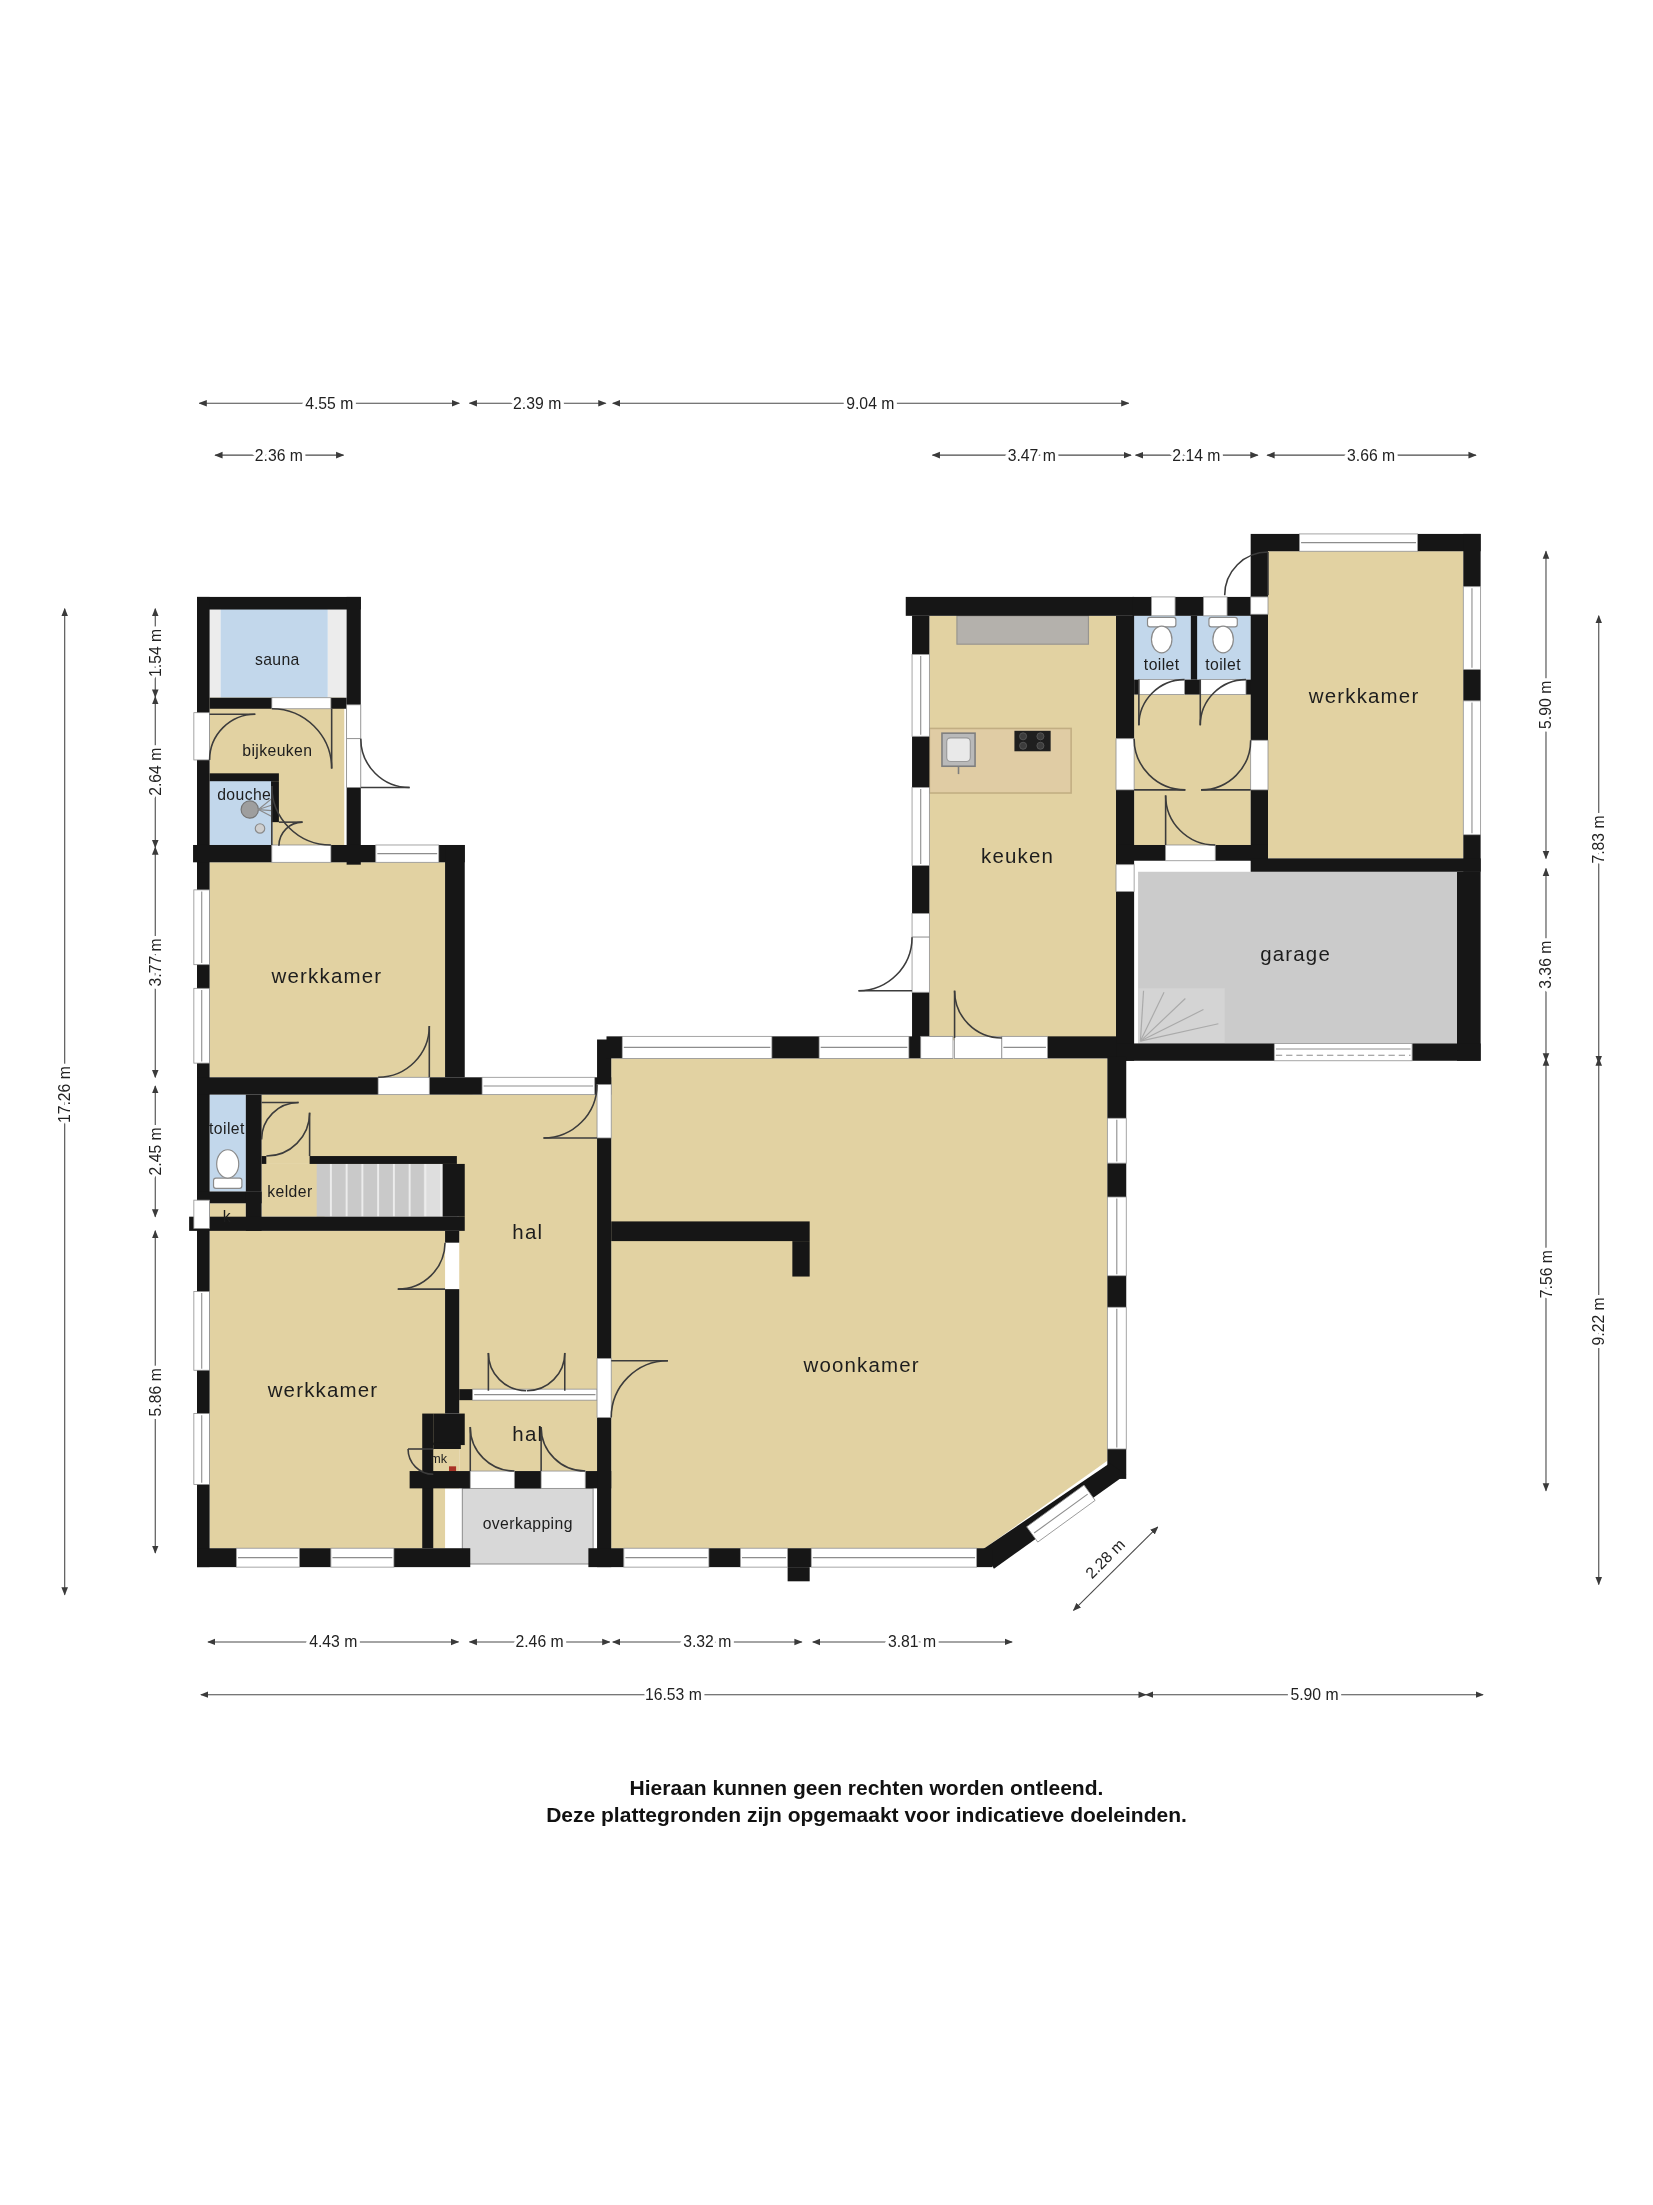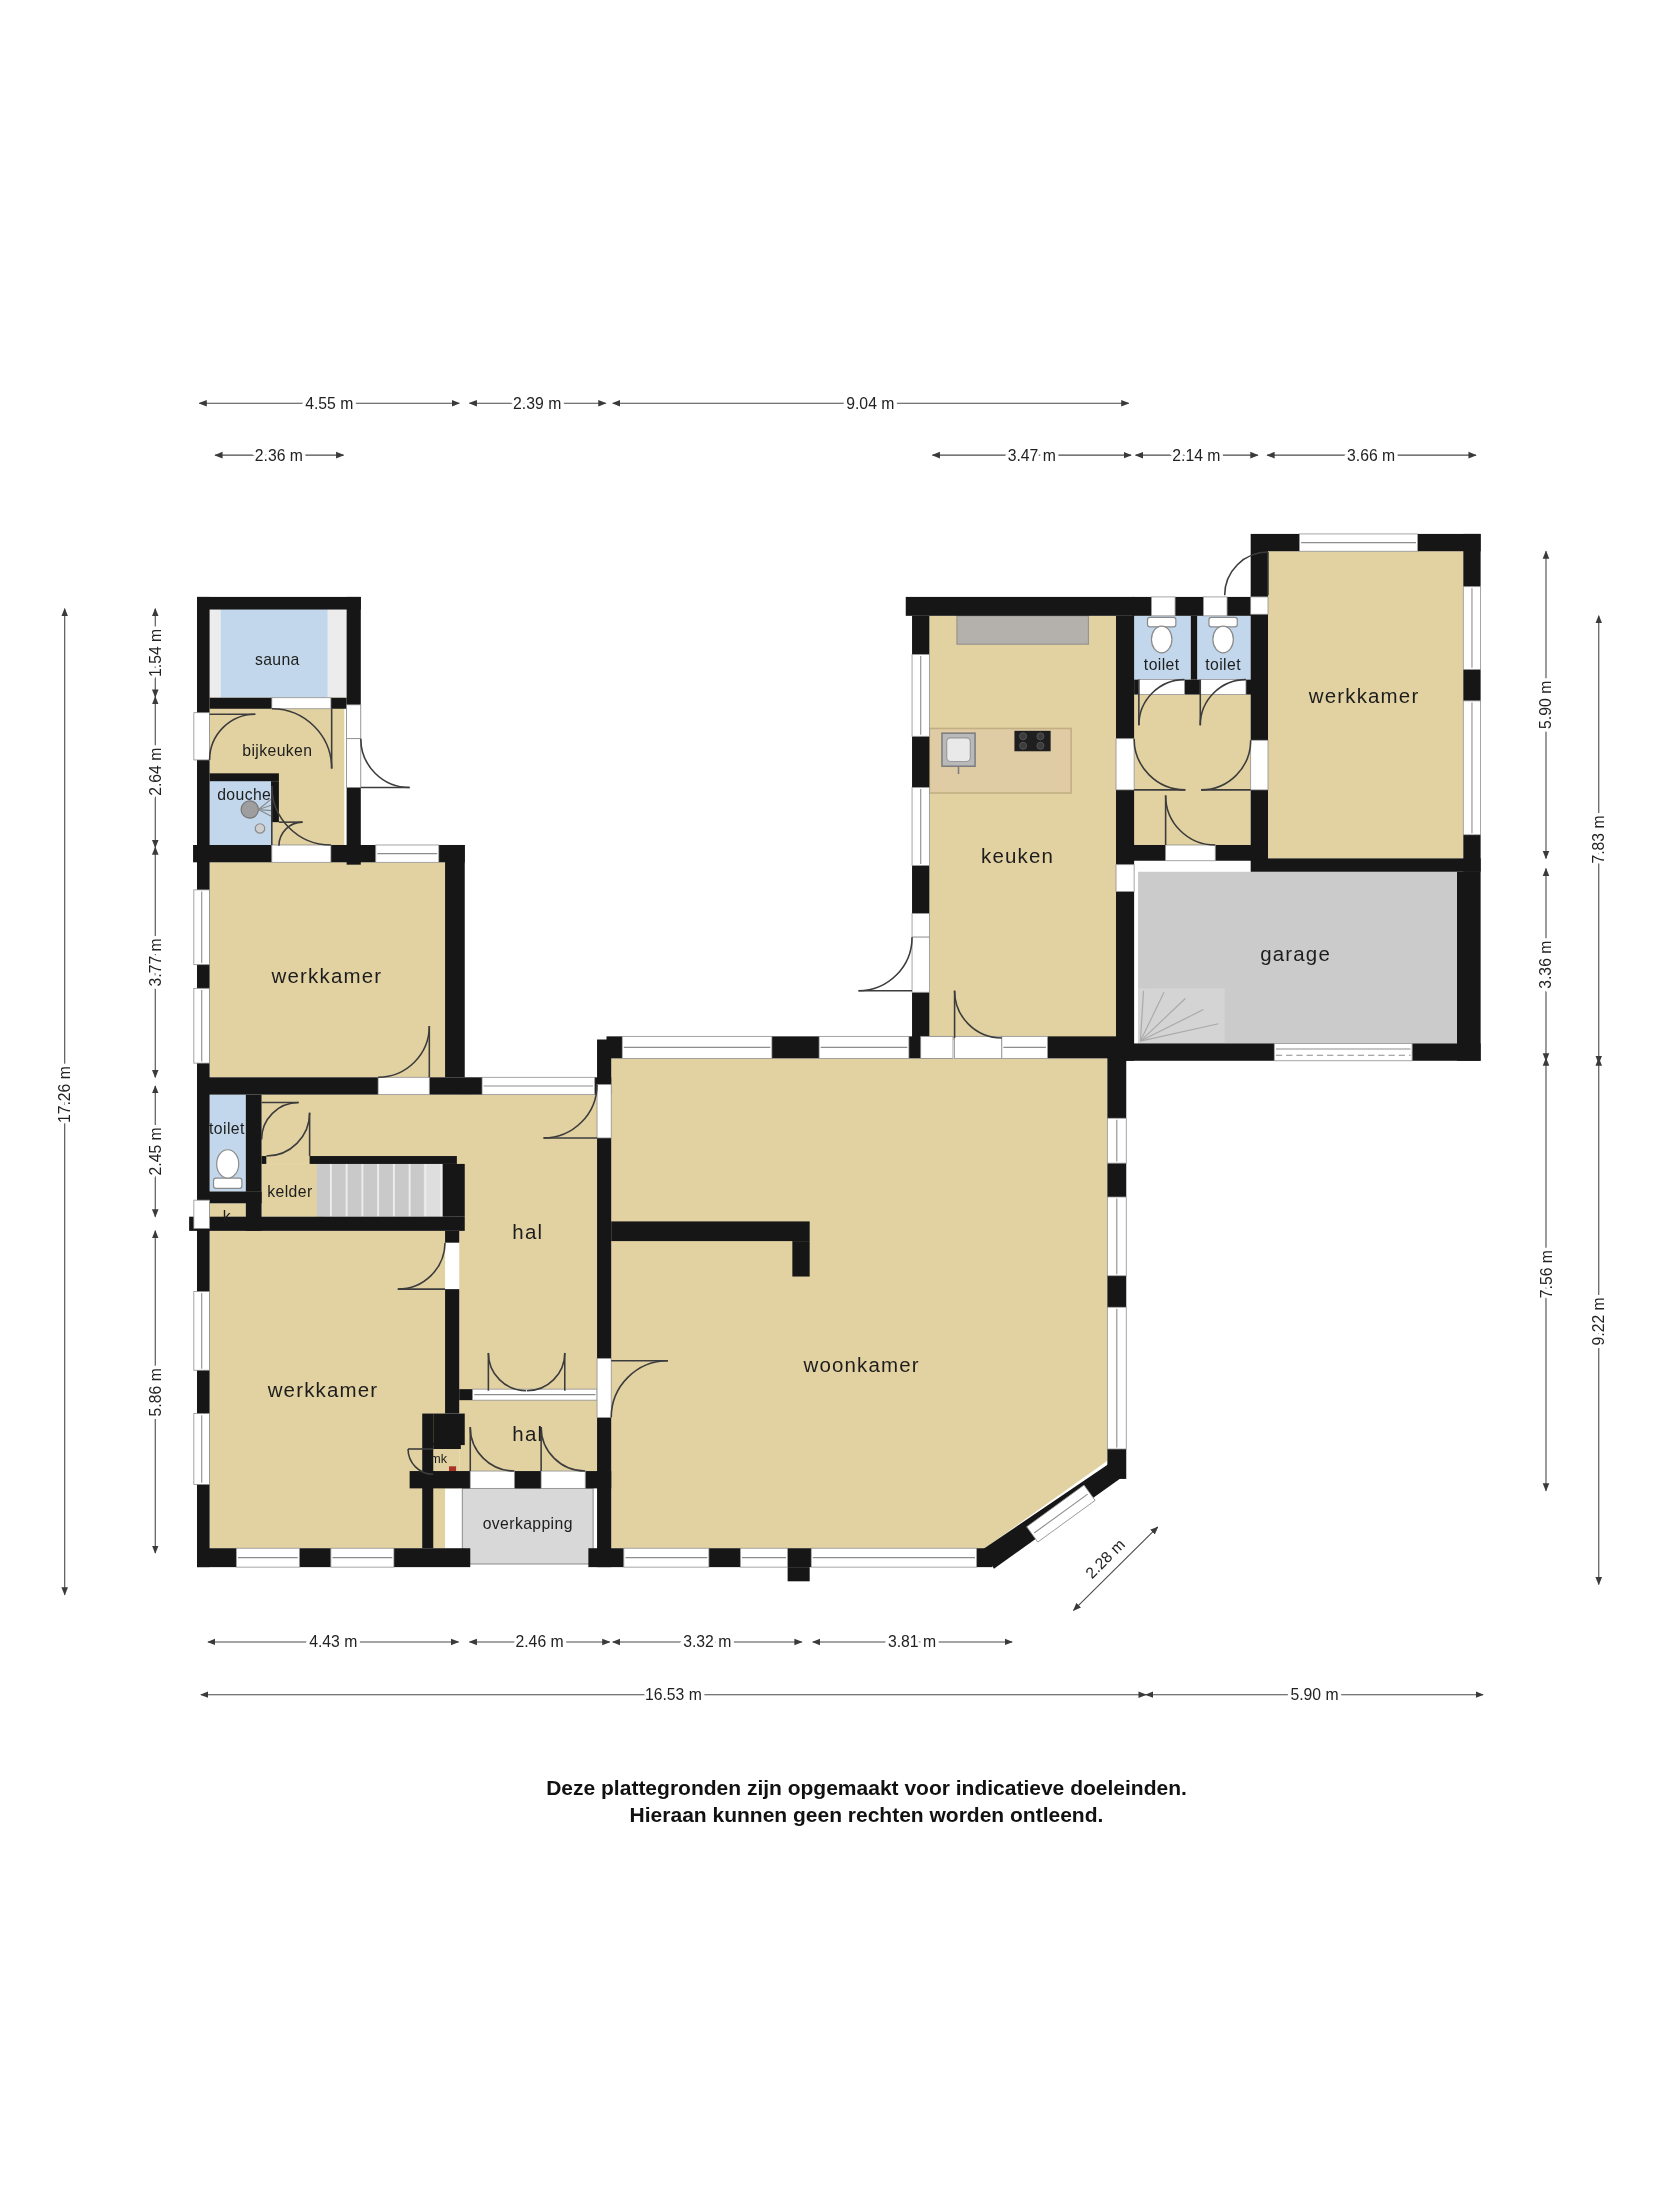--- a/index.html
+++ b/index.html
@@ -564,18 +564,18 @@
     <text class="dim-text" x="1408" y="1984" transform="rotate(-45,1408,1984)">2.28 m</text>
 
     <line class="dim-line" x1="255" y1="2152" x2="1455" y2="2152" marker-start="url(#arr)" marker-end="url(#arr)"></line>
     <text class="dim-text" x="855" y="2159">16.53 m</text>
     <line class="dim-line" x1="1455" y1="2152" x2="1883" y2="2152" marker-start="url(#arr)" marker-end="url(#arr)"></line>
     <text class="dim-text" x="1669" y="2159">5.90 m</text>
   </g>
 </svg>
 
 <div class="footer">
+  <div>Hieraan kunnen geen rechten worden ontleend.</div>
   <div>Deze plattegronden zijn opgemaakt voor indicatieve doeleinden.</div>
-  <div>Hieraan kunnen geen rechten worden ontleend.</div>
 </div>
 
 </div>
 
 
 </body></html>

